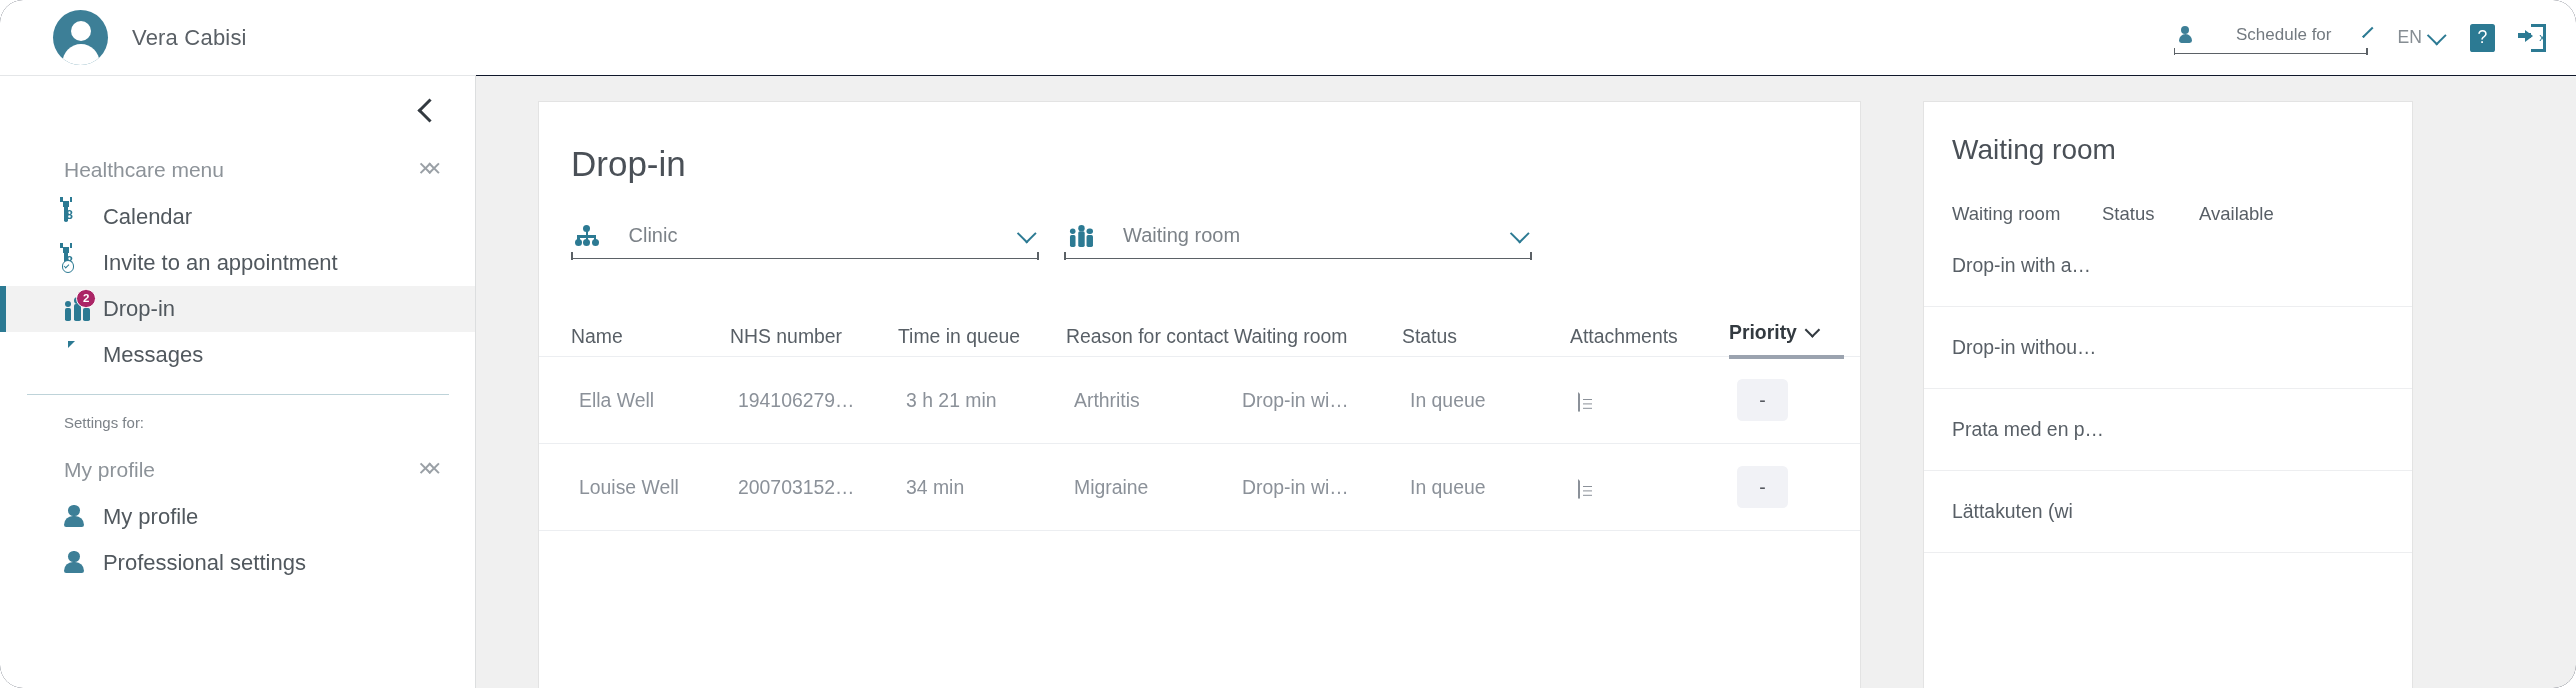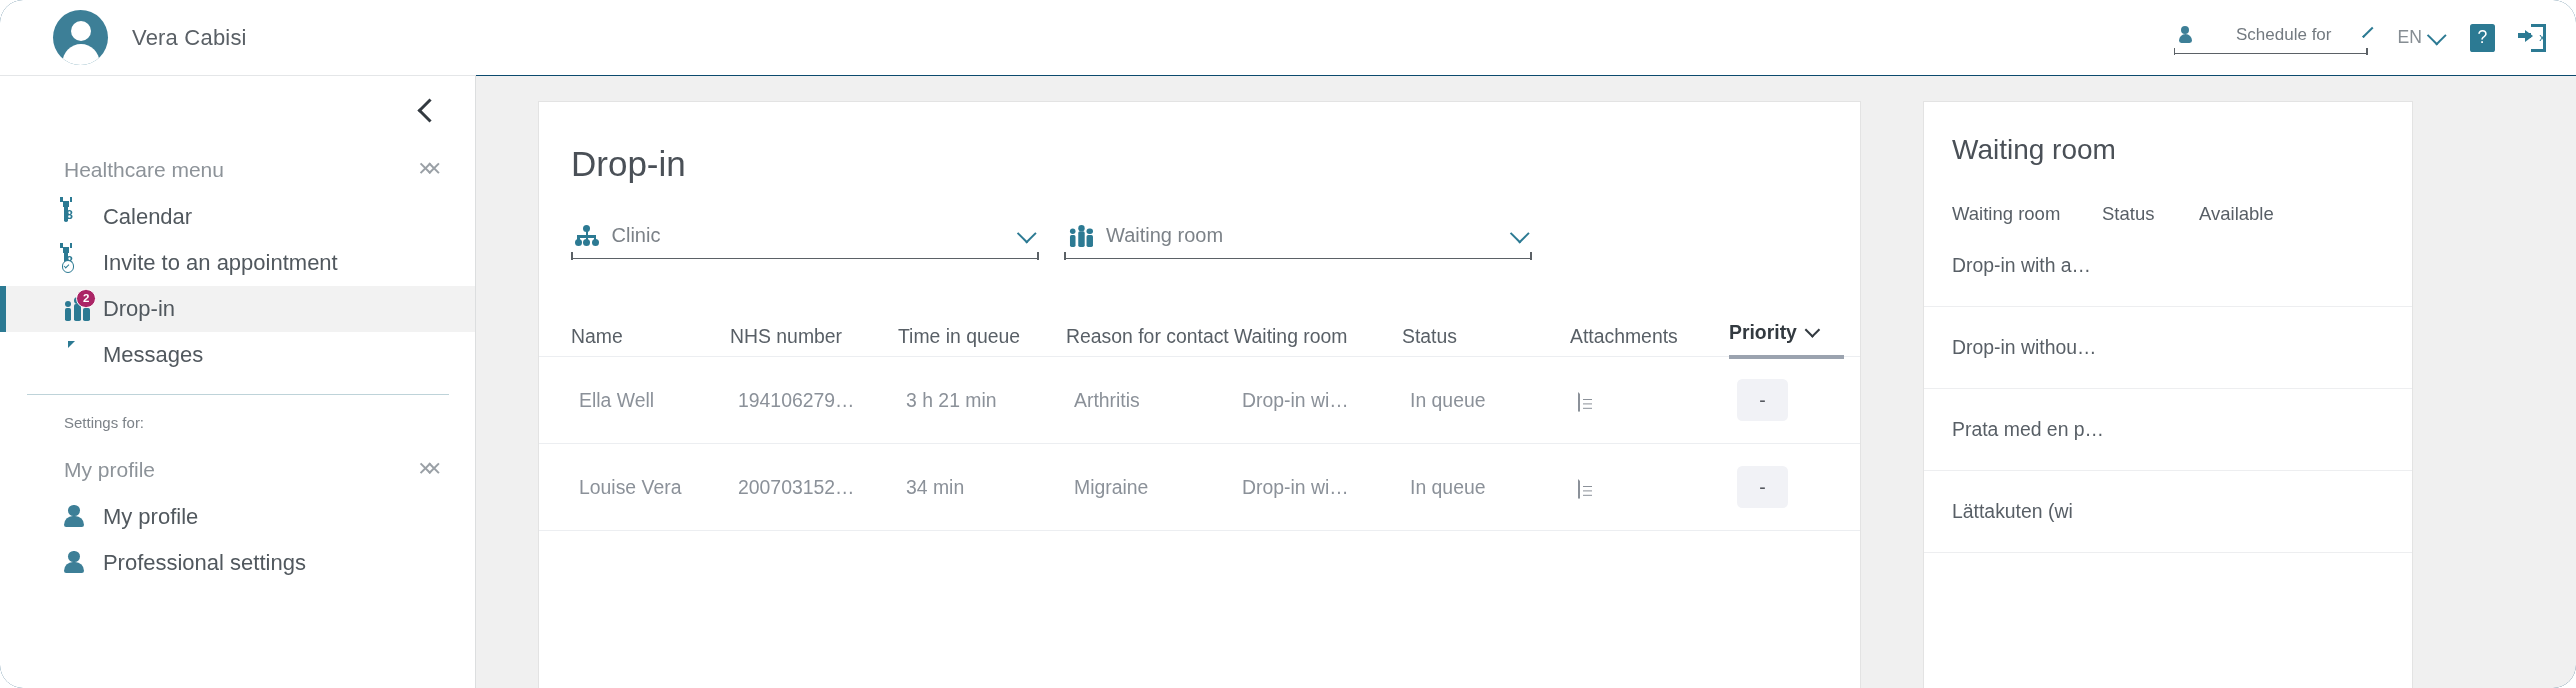--- a/index.html
+++ b/index.html
@@ -11,21 +11,21 @@
     width: 2576px;
     height: 688px;
     overflow: hidden;
     font-family: "Liberation Sans", sans-serif;
     color: #4b5157;
   }
   .app {
     position: relative;
     width: 2576px;
     height: 688px;
-    background: #0c4a6e;
+    background: #0f172a;
     border-radius: 23px;
     overflow: hidden;
   }
 
   
   .topbar {
     position: absolute;
     left: 0; top: 0;
     width: 2576px;
     height: 75px;
@@ -469,21 +469,21 @@
     position: absolute;
     bottom: -1.8px;
     width: 1.8px; height: 8px;
     background: #5b6166;
   }
   .filter-select::before { left: 0; }
   .filter-select::after { right: 0; }
   .filter-label {
     font-size: 20px;
     color: #7c8288;
-    margin-left: 12px;
+    margin-left: 29px;
   }
   .filter-select .chev { margin-left: auto; }
   .ic-people.small { transform: scale(.92); }
 
   
   .table {
     margin-top: 35px;
     width: 100%;
   }
   .thead {
@@ -821,21 +821,21 @@
           <div class="td c-status">In queue</div>
           <div class="td c-att">
             <span class="doc-icon"></span>
           </div>
           <div class="td c-prio">
             <span class="prio-chip">-</span>
           </div>
         </div>
 
         <div class="trow">
-          <div class="td c-name">Louise Vera</div>
+          <div class="td c-name">Louise Well</div>
           <div class="td c-nhs">200703152…</div>
           <div class="td c-time">34 min</div>
           <div class="td c-reason">Migraine</div>
           <div class="td c-room">Drop-in wi…</div>
           <div class="td c-status">In queue</div>
           <div class="td c-att">
             <span class="doc-icon"></span>
           </div>
           <div class="td c-prio">
             <span class="prio-chip">-</span>

